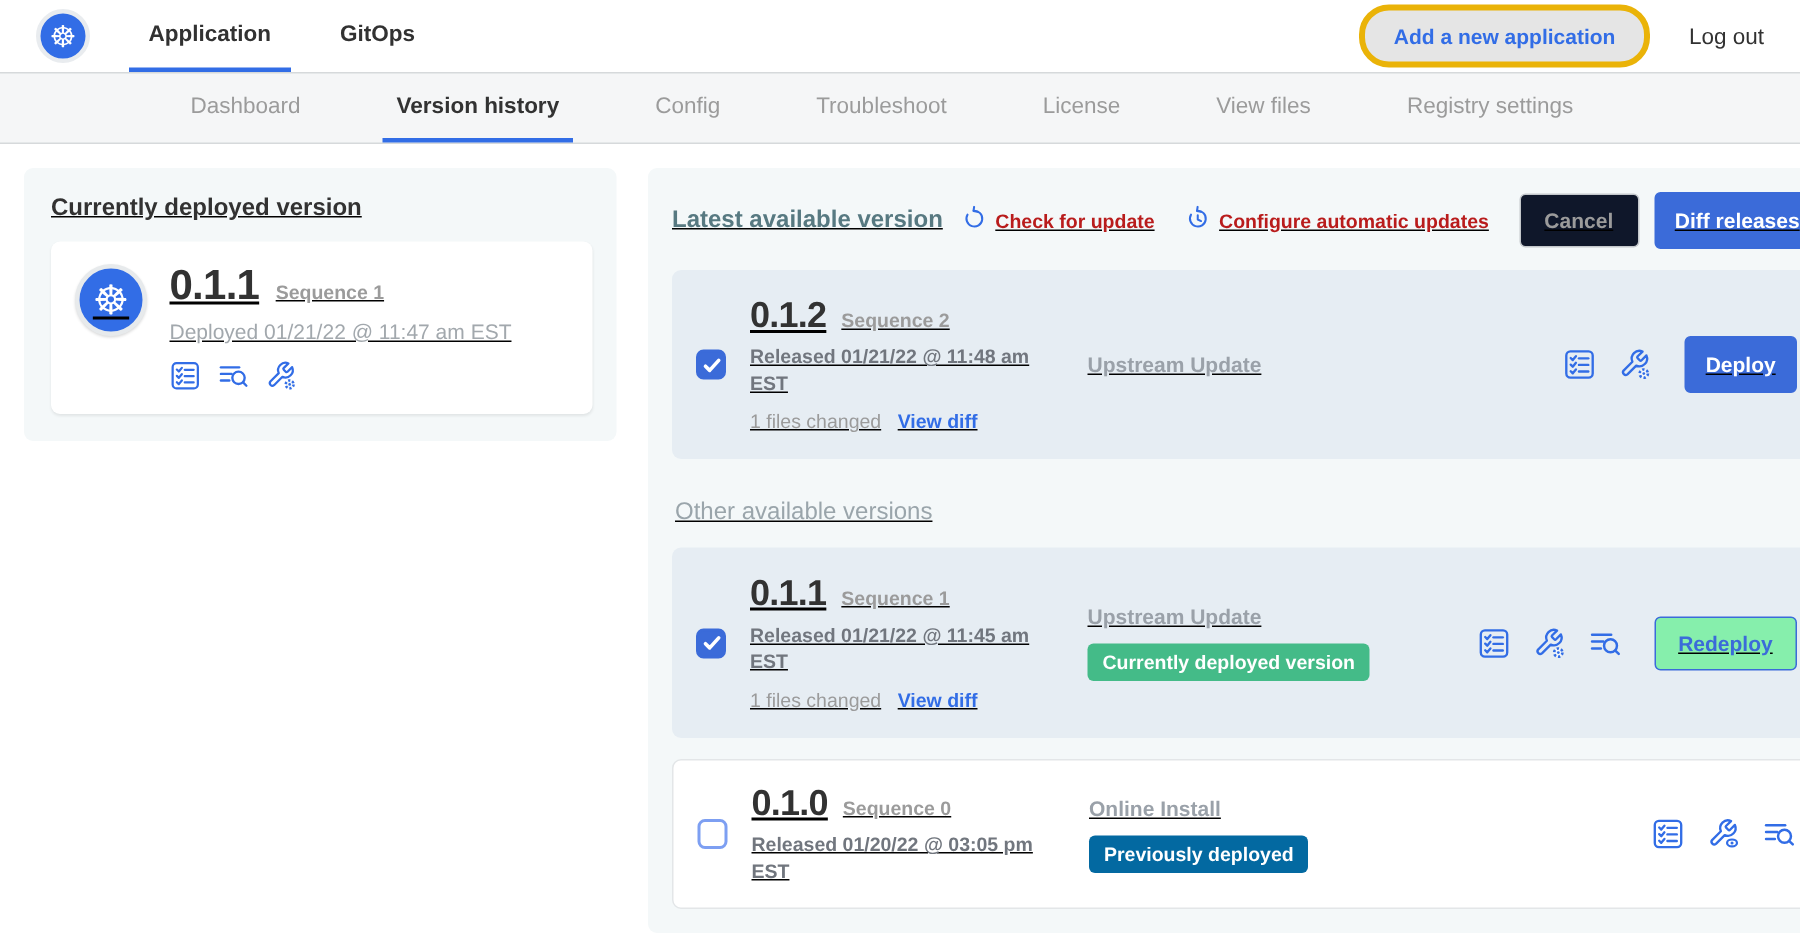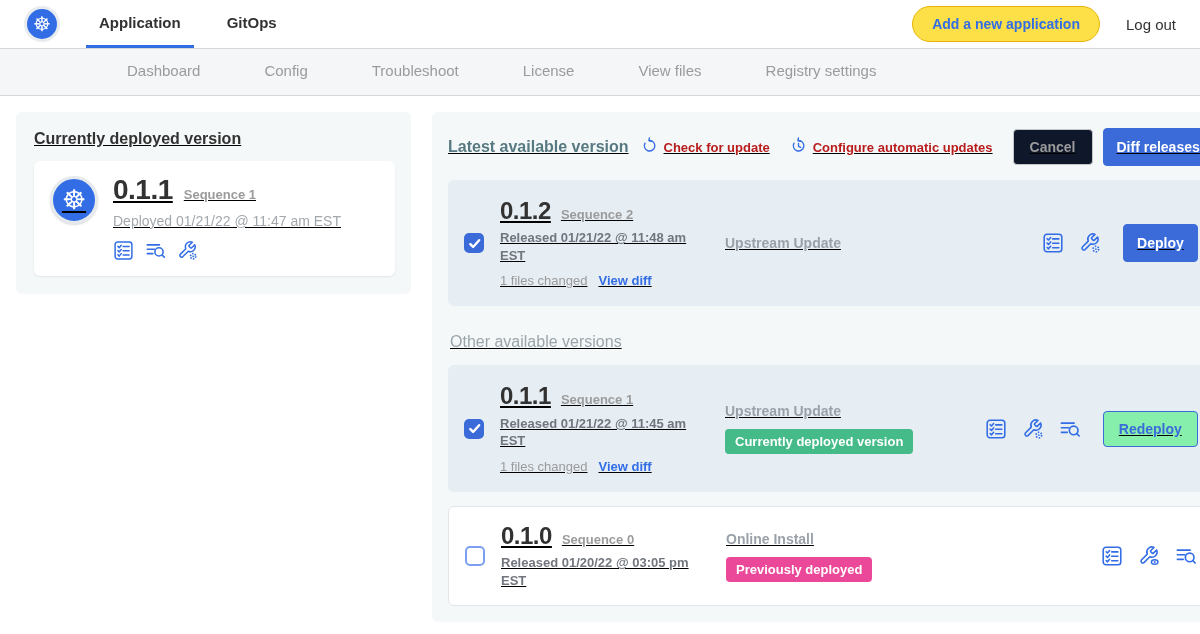--- a/index.html
+++ b/index.html
@@ -7,21 +7,21 @@
 
   
   .top-nav { height:48px; display:flex; align-items:center; padding:0 24px; background:#fff; }
   .logo-badge { width:36px; height:36px; border-radius:50%; background:#326de6; border:3px solid #e9ecef;
     display:flex; align-items:center; justify-content:center; color:#fff; font-size:20px; margin-right:26px; flex:none; }
   .nav-tabs { display:flex; height:48px; }
   .nav-tab { display:flex; align-items:center; padding:0 13px; margin-right:20px; font-size:15px; font-weight:700;
     color:#323232; border-bottom:3px solid transparent; cursor:pointer; }
   .nav-tab.active { border-bottom-color:#326de6; }
   .top-right { margin-left:auto; display:flex; align-items:center; gap:26px; }
-  .add-app-btn { border:1px solid #eab308; color:#326de6; background:#fde047; font-weight:700; font-size:14px;
+  .add-app-btn { border:4px solid #eab308; color:#326de6; background:#e5e5e5; font-weight:700; font-size:14px;
     padding:9px 19px; border-radius:20px; cursor:pointer; font-family:inherit; }
   .logout { font-size:15px; color:#323232; font-weight:500; cursor:pointer; }
 
   
   .sub-nav { height:48px; background:#f5f6f7; border-top:1px solid #d6d9db; border-bottom:1px solid #d6d9db;
     display:flex; padding-left:118px; }
   .sub-tab { display:flex; align-items:center; padding:16px 9px; margin-right:46px; font-size:15px; color:#9b9b9b;
     border-bottom:3px solid transparent; cursor:pointer; white-space:nowrap; }
   .sub-tab.active { color:#323232; font-weight:700; border-bottom-color:#326de6; }
 
@@ -70,21 +70,21 @@
   .vr-version { font-size:24px; font-weight:700; color:#323232; letter-spacing:-.5px; line-height:1.1; }
   .vr-seq { font-size:13px; color:#9b9b9b; font-weight:600; }
   .vr-released { margin-top:5px; font-size:13px; font-weight:700; color:#71767e; max-width:200px; line-height:1.35; }
   .vr-files { margin-top:9px; font-size:13px; color:#9b9b9b; display:flex; gap:11px; align-items:baseline; }
   .vr-viewdiff { color:#326de6; font-weight:700; cursor:pointer; }
   .vr-mid { flex:1; padding-left:17px; }
   .vr-source { font-size:14px; font-weight:700; color:#9aa1a9; }
   .vr-badge { display:inline-block; margin-top:10px; font-size:13px; font-weight:700; color:#fff;
     padding:5px 10px; border-radius:4px; }
   .badge-green { background:#44bb88; }
-  .badge-gray  { background:#ec4899; }
+  .badge-gray  { background:#0369a1; }
   .vr-actions { display:flex; align-items:center; gap:15px; margin-left:auto; flex:none; }
   .vr-actions svg { width:22px; height:22px; display:block; }
   .vr-actions .btn { margin-left:7px; }
 
   .other-title { margin:27px 0 8px 2px; font-size:16px; color:#9aa5ab; font-weight:500; }
 </style>
 </head>
 <body>
 
 <svg width="0" height="0" style="position:absolute" aria-hidden="true">
@@ -140,20 +140,21 @@
     <div class="nav-tab">GitOps</div>
   </nav>
   <div class="top-right">
     <button class="add-app-btn">Add a new application</button>
     <span class="logout">Log out</span>
   </div>
 </header>
 
 <nav class="sub-nav">
   <div class="sub-tab">Dashboard</div>
+  <div class="sub-tab active">Version history</div>
   <div class="sub-tab">Config</div>
   <div class="sub-tab">Troubleshoot</div>
   <div class="sub-tab">License</div>
   <div class="sub-tab">View files</div>
   <div class="sub-tab">Registry settings</div>
 </nav>
 
 <main class="main">
 
   <aside class="deployed-panel">

